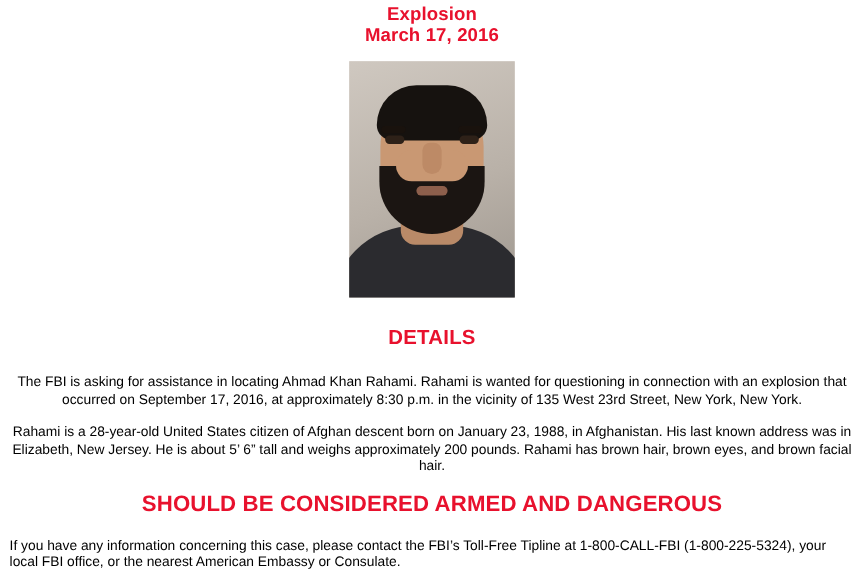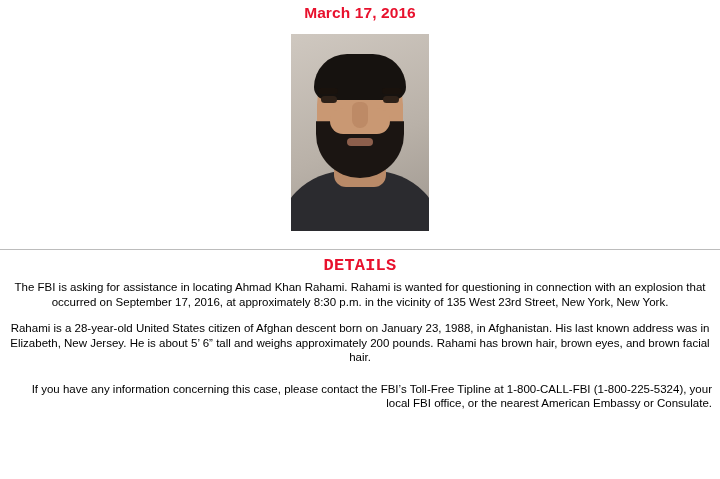--- a/index.html
+++ b/index.html
@@ -167,51 +167,50 @@
   
   .body-wrap {
     padding: 0 8px;
     flex: 1 1 auto;
   }
   .section-title {
     color: #e8112d;
     font-weight: bold;
     text-align: center;
     font-size: 17px;
-    margin: 6px 0 5px 0;
+    margin: 6px 0 20px 0;
     letter-spacing: 0.2px;
-    font-family: Liberation Mono, monospace;
   }
   p.para {
     font-size: 11.5px;
     line-height: 14.5px;
     margin: 0 0 12px 0;
     text-align: center;
   }
   .warning {
     color: #e8112d;
     font-weight: bold;
     text-align: center;
     font-size: 18.5px;
     margin: 4px 0 7px 0;
     letter-spacing: 0.1px;
   }
   p.contact {
     font-size: 11.5px;
     line-height: 14.5px;
     margin: 17px 0 16px 0;
-    text-align: right;
   }
 </style>
 </head>
 <body>
 
 <div class="poster">
 
   <div class="header">
+    <div class="line">Explosion</div>
     <div class="line">March 17, 2016</div>
   </div>
 
   <div class="photo-area">
     <div class="photo">
       <div class="ph-bg"></div>
       <div class="ph-shoulders"></div>
       <div class="ph-neck"></div>
       <div class="ph-face"></div>
       <div class="ph-beard"></div>
@@ -226,18 +225,19 @@
     </div>
   </div>
 
   <div class="divider"></div>
 
   <div class="body-wrap">
     <div class="section-title">DETAILS</div>
     <p class="para">The FBI is asking for assistance in locating Ahmad Khan Rahami.  Rahami is wanted for questioning in connection with an explosion that occurred on September 17, 2016, at approximately 8:30 p.m. in the vicinity of 135 West 23rd Street, New York, New York.</p>
     <p class="para">Rahami is a 28-year-old United States citizen of Afghan descent born on January 23, 1988, in Afghanistan.  His last known address was in Elizabeth, New Jersey.  He is about 5’ 6” tall and weighs approximately 200 pounds.  Rahami has brown hair, brown eyes, and brown facial hair.</p>
 
+    <div class="warning">SHOULD BE CONSIDERED ARMED AND DANGEROUS</div>
 
     <p class="contact">If you have any information concerning this case, please contact the FBI’s Toll-Free Tipline at 1-800-CALL-FBI (1-800-225-5324), your local FBI office, or the nearest American Embassy or Consulate.</p>
 
   </div>
 
 </div>
 
 </body></html>

